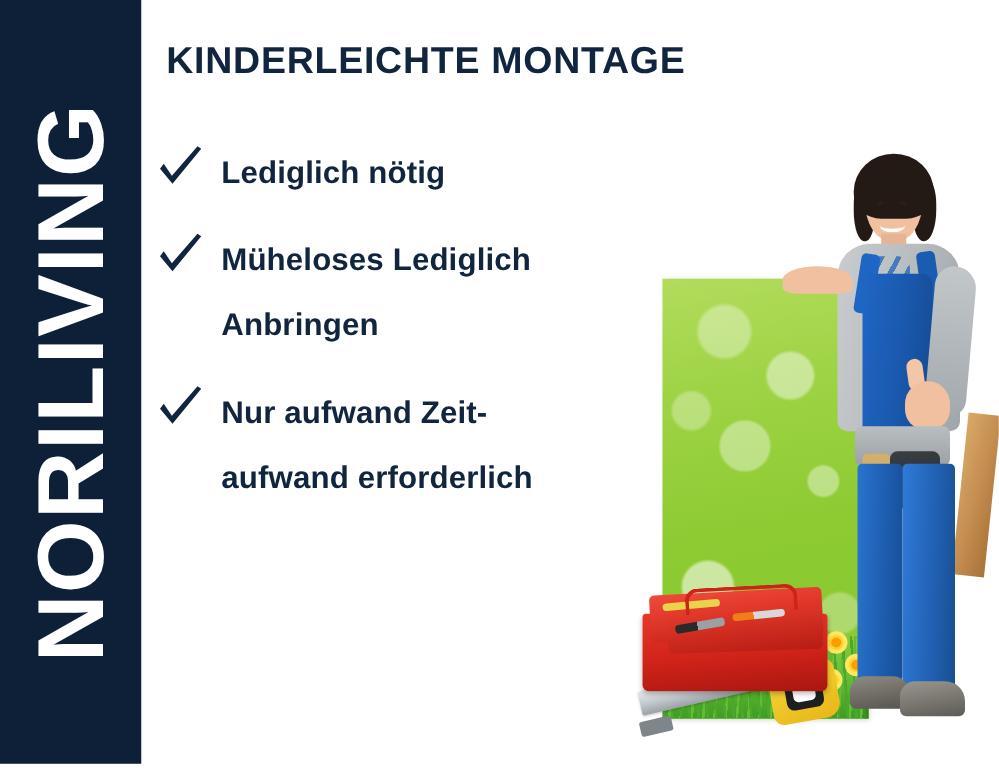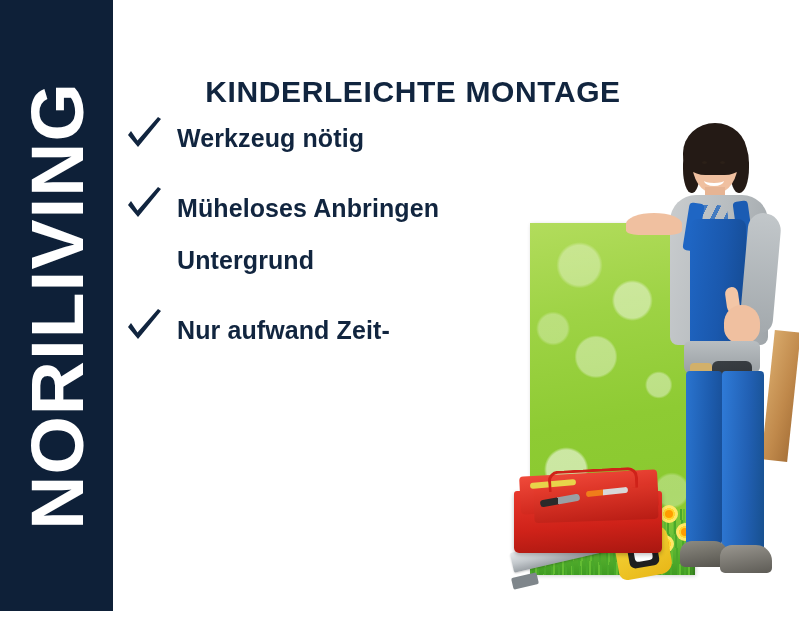--- a/index.html
+++ b/index.html
@@ -41,29 +41,28 @@
     line-height: 1;
     font-stretch: condensed;
   }
 
   
   .headline {
     position: absolute;
     left: 133px;
     top: 32px;
     width: 560px;
-    text-align: center;
+    text-align: left;
     color: #11253f;
     font-family: "Liberation Sans", sans-serif;
     font-weight: bold;
     font-size: 30px;
     letter-spacing: 0.6px;
     line-height: 1.1;
     z-index: 4;
-    margin-top: 43px;
   }
 
   
   .bullets {
     position: absolute;
     left: 125px;
     top: 112px;
     width: 390px;
     z-index: 4;
   }
@@ -362,40 +361,41 @@
 <div class="headline">KINDERLEICHTE MONTAGE</div>
 
 <div class="bullets">
 
   <div class="bullet">
     <span class="check-icon">
       <svg width="40" height="36" viewBox="0 0 40 36" aria-hidden="true">
         <path d="M3 19 L13 31 L36 3 L33 1 L12.5 24.5 L6 15 Z" fill="#11253f"></path>
       </svg>
     </span>
-    <span class="bullet-line">Werkzeug nötig</span>
+    <span class="bullet-line">Lediglich nötig</span>
   </div>
 
   <div class="bullet">
     <span class="check-icon">
       <svg width="40" height="36" viewBox="0 0 40 36" aria-hidden="true">
         <path d="M3 19 L13 31 L36 3 L33 1 L12.5 24.5 L6 15 Z" fill="#11253f"></path>
       </svg>
     </span>
-    <span class="bullet-line">Müheloses Anbringen</span>
-    <span class="bullet-line">Untergrund</span>
+    <span class="bullet-line">Müheloses Lediglich</span>
+    <span class="bullet-line">Anbringen</span>
   </div>
 
   <div class="bullet">
     <span class="check-icon">
       <svg width="40" height="36" viewBox="0 0 40 36" aria-hidden="true">
         <path d="M3 19 L13 31 L36 3 L33 1 L12.5 24.5 L6 15 Z" fill="#11253f"></path>
       </svg>
     </span>
     <span class="bullet-line">Nur aufwand Zeit-</span>
+    <span class="bullet-line">aufwand erforderlich</span>
   </div>
 
 </div>
 
 <div class="photo">
 
   <div class="panel">
     <div class="meadow">
       <div class="grass"></div>
 

